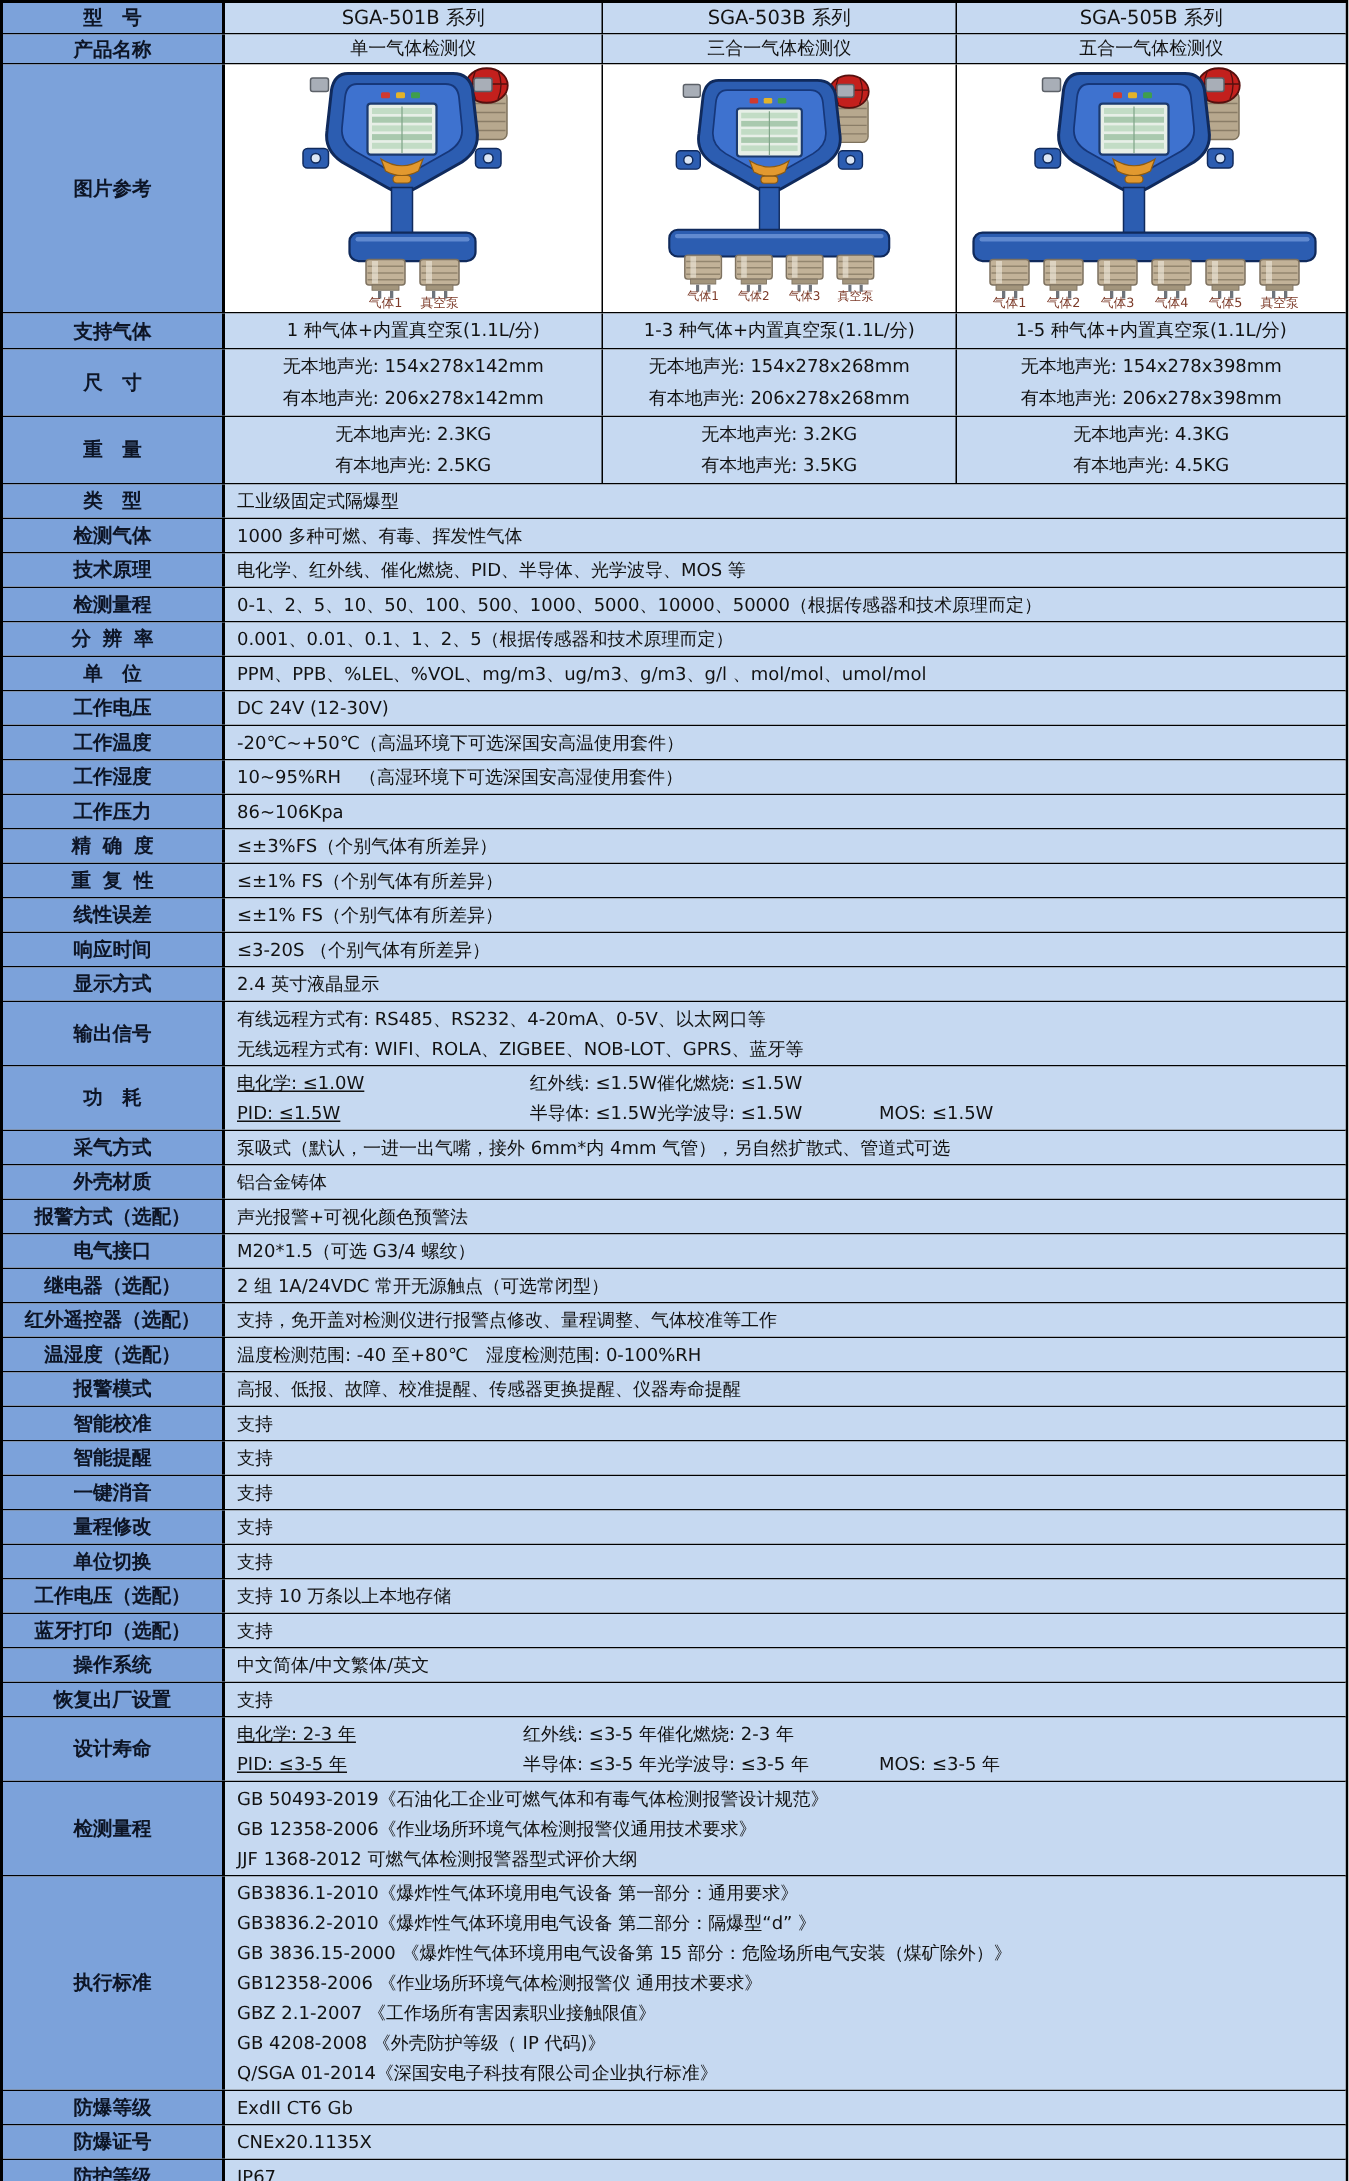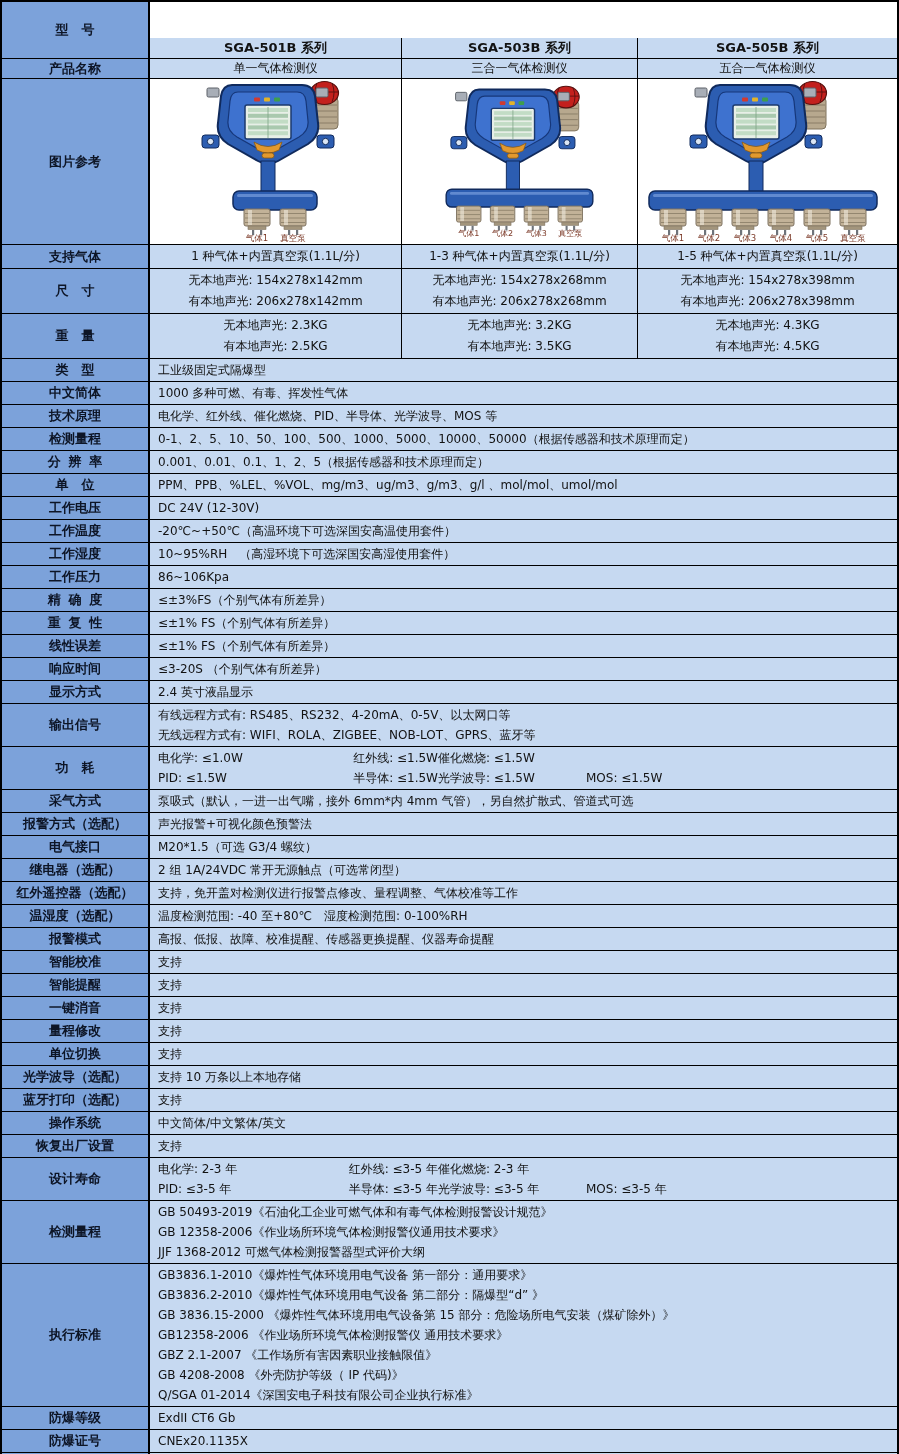--- a/index.html
+++ b/index.html
@@ -12,26 +12,26 @@
   .row{display:flex;border-bottom:1px solid var(--border);}
   .row:last-child{border-bottom:none;}
   .lab{flex:0 0 148px;width:148px;box-sizing:border-box;border-right:2px solid var(--border);
        background:var(--label-bg);color:var(--label-text);font-weight:bold;font-size:13px;
        display:flex;align-items:center;justify-content:center;text-align:center;padding:0 2px;white-space:pre;font-family:Liberation Mono, monospace;}
   .val{background:var(--cell-bg);color:var(--value-text);font-size:12px;box-sizing:border-box;}
   .w1{width:252px;flex:0 0 252px;border-right:1px solid var(--border);}
   .w2{width:236px;flex:0 0 236px;border-right:1px solid var(--border);}
   .w3{width:259px;flex:0 0 259px;}
   .c3{display:flex;flex-direction:column;justify-content:center;align-items:center;text-align:center;padding:1px 2px;}
-  .bold{font-weight:bold;font-size:13px;margin-top:36px;}
+  .bold{font-weight:normal;font-size:13px;}
   .tline{line-height:21px;white-space:nowrap;}
   .wide{flex:1;display:flex;flex-direction:column;justify-content:center;padding:1px 0 1px 8px;}
   .line{line-height:20px;white-space:nowrap;}
   .seg{display:inline-block;}
-  .s0{min-width:122px;} .s1{min-width:158px;text-align:right;} .s2{min-width:148px;} .s3{min-width:0;}
+  .s0{min-width:122px;text-decoration:underline;} .s1{min-width:158px;text-align:right;} .s2{min-width:148px;} .s3{min-width:0;}
   .imgcell{background:#ffffff;display:flex;justify-content:flex-start;align-items:flex-start;height:165px;overflow:hidden;}
 </style>
 </head>
 <body>
 
 <div id="tbl">
     <div class="row">
       <div class="lab">型　号</div>
       <div class="val w1 c3 bold">SGA-501B 系列</div>
       <div class="val w2 c3 bold">SGA-503B 系列</div>
@@ -337,21 +337,21 @@
         <div class="tline">有本地声光: 4.5KG</div>
       </div>
     </div>
     <div class="row">
       <div class="lab">类　型</div>
       <div class="val wide">
         <div class="line">工业级固定式隔爆型</div>
       </div>
     </div>
     <div class="row">
-      <div class="lab">中文简体</div>
+      <div class="lab">检测气体</div>
       <div class="val wide">
         <div class="line">1000 多种可燃、有毒、挥发性气体</div>
       </div>
     </div>
     <div class="row">
       <div class="lab">技术原理</div>
       <div class="val wide">
         <div class="line">电化学、红外线、催化燃烧、PID、半导体、光学波导、MOS 等</div>
       </div>
     </div>
@@ -441,20 +441,26 @@
         <div class="line"><div class="seg s0">PID: ≤1.5W</div><div class="seg s1">半导体: ≤1.5W</div><div class="seg s2">光学波导: ≤1.5W</div><div class="seg s3">MOS: ≤1.5W</div></div>
       </div>
     </div>
     <div class="row">
       <div class="lab">采气方式</div>
       <div class="val wide">
         <div class="line">泵吸式（默认，一进一出气嘴，接外 6mm*内 4mm 气管），另自然扩散式、管道式可选</div>
       </div>
     </div>
     <div class="row">
+      <div class="lab">外壳材质</div>
+      <div class="val wide">
+        <div class="line">铝合金铸体</div>
+      </div>
+    </div>
+    <div class="row">
       <div class="lab">报警方式（选配）</div>
       <div class="val wide">
         <div class="line">声光报警+可视化颜色预警法</div>
       </div>
     </div>
     <div class="row">
       <div class="lab">电气接口</div>
       <div class="val wide">
         <div class="line">M20*1.5（可选 G3/4 螺纹）</div>
       </div>
@@ -507,21 +513,21 @@
         <div class="line">支持</div>
       </div>
     </div>
     <div class="row">
       <div class="lab">单位切换</div>
       <div class="val wide">
         <div class="line">支持</div>
       </div>
     </div>
     <div class="row">
-      <div class="lab">光学波导（选配）</div>
+      <div class="lab">工作电压（选配）</div>
       <div class="val wide">
         <div class="line">支持 10 万条以上本地存储</div>
       </div>
     </div>
     <div class="row">
       <div class="lab">蓝牙打印（选配）</div>
       <div class="val wide">
         <div class="line">支持</div>
       </div>
     </div>

